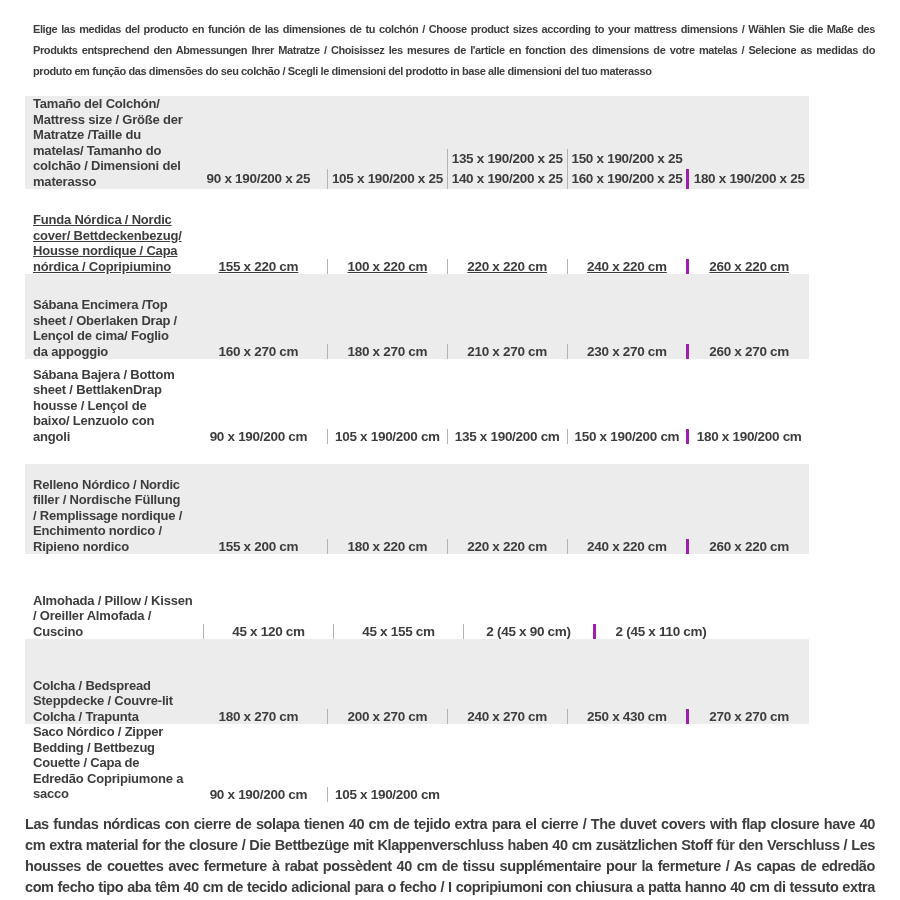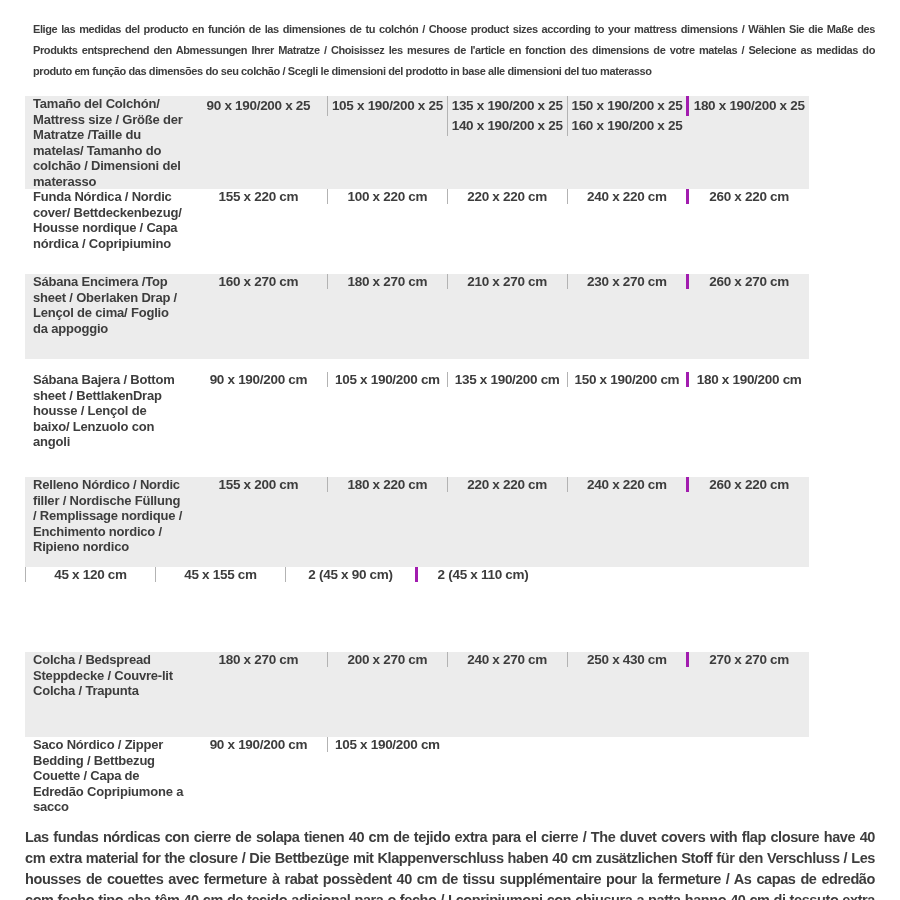--- a/index.html
+++ b/index.html
@@ -27,21 +27,21 @@
     font-weight: bold;
     letter-spacing: -0.4px;
     text-align: justify;
   }
   .size-table {
     margin: 14px 0 0 25px;
     width: 850px;
   }
   .row {
     display: flex;
-    align-items: flex-start;
+    align-items: flex-end;
     width: 784px;
     box-sizing: border-box;
   }
   .row.stripe { background: #ececec; }
   .row.plain  { background: #ffffff; }
   .cell {
     box-sizing: border-box;
     display: flex;
     flex-direction: column;
     justify-content: center;
@@ -58,23 +58,23 @@
     font-size: 13px;
     line-height: 15.5px;
     letter-spacing: -0.2px;
   }
   .cell.v1 { width: 149px; }
   .cell.v2, .cell.v3, .cell.v4 { width: 130px; border-left: 1px solid #b3b3b3; }
   .cell.v5 { width: 133px; border-left: 3px solid #a21caf; }
   .cell .ln { line-height: 20px; }
   .cell .ln:empty { display: none; }
   .h-header  { min-height: 93px; }
-  .h-duvet   { min-height: 85px; }
+  .h-duvet   { min-height: 85px; text-decoration: underline; }
   .h-topsheet{ min-height: 85px; }
-  .h-bottom  { min-height: 85px; margin-top: 13px; }
+  .h-bottom  { min-height: 85px; }
   .h-filler  { min-height: 90px; margin-top: 20px; }
   .h-pillow  { min-height: 85px; }
   .h-bedspr  { min-height: 85px; }
   .h-zipper  { min-height: 70px; }
   .footnote {
     margin: 12px 25px 0 25px;
     width: 850px;
     font-size: 14.5px;
     line-height: 21px;
     font-weight: bold;
@@ -145,20 +145,21 @@
     <div class="row stripe h-filler">
       <div class="cell label">Relleno Nórdico / Nordic filler / Nordische Füllung / Remplissage nordique / Enchimento nordico / Ripieno nordico</div>
       <div class="cell v1">155 x 200 cm</div>
       <div class="cell v2">180 x 220 cm</div>
       <div class="cell v3">220 x 220 cm</div>
       <div class="cell v4">240 x 220 cm</div>
       <div class="cell v5">260 x 220 cm</div>
     </div>
 
     <div class="row plain h-pillow">
+      <div class="cell label">Almohada  / Pillow / Kissen / Oreiller Almofada / Cuscino</div>
       <div class="cell v2">45 x 120 cm</div>
       <div class="cell v3">45 x 155 cm</div>
       <div class="cell v4">2 (45 x 90 cm)</div>
       <div class="cell v5">2 (45 x 110 cm)</div>
     </div>
 
     <div class="row stripe h-bedspr">
       <div class="cell label">Colcha / Bedspread Steppdecke / Couvre-lit Colcha / Trapunta</div>
       <div class="cell v1">180 x 270 cm</div>
       <div class="cell v2">200 x 270 cm</div>

